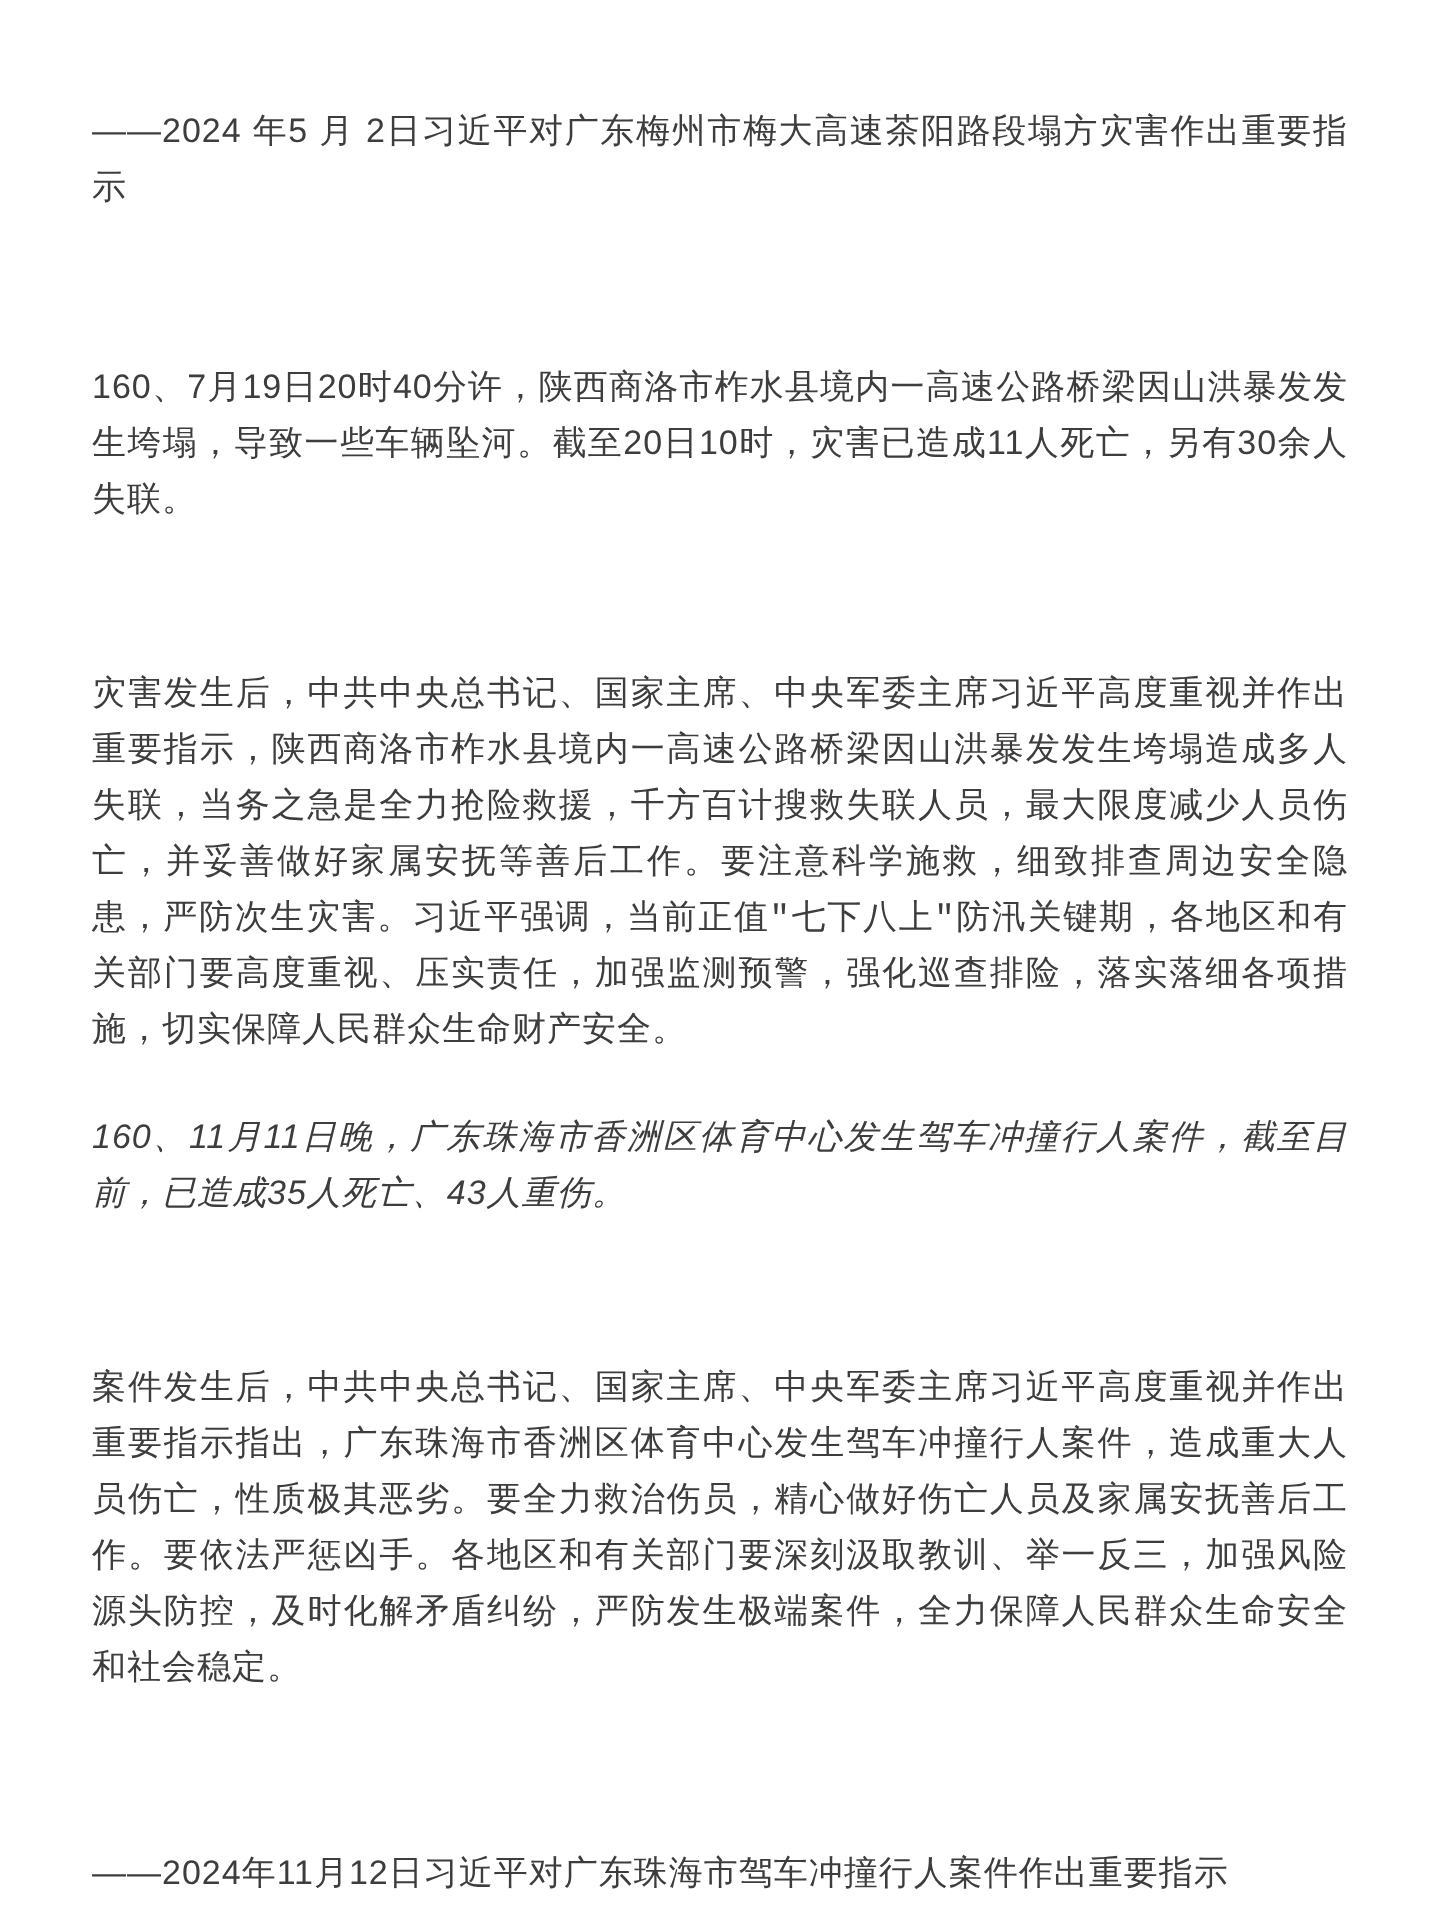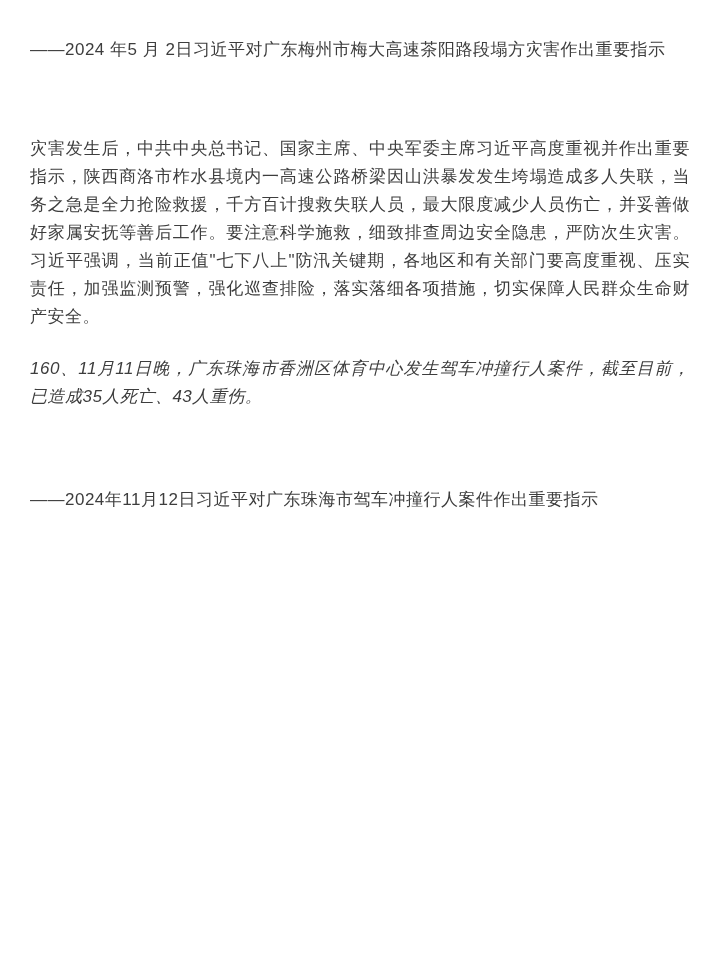--- a/index.html
+++ b/index.html
@@ -15,41 +15,43 @@
   .page {
     box-sizing: border-box;
     width: 718px;
     height: 965px;
     padding: 36px 28px 0 30px;
     background: #ffffff;
     font-family: "Liberation Sans", "DejaVu Sans", sans-serif;
     color: #3d3d3d;
   }
   .page p {
-    margin: 0;
+    margin: 16px;
     font-size: 17px;
     line-height: 28px;
     letter-spacing: 0.5px;
     text-align: justify;
     word-break: break-all;
   }
   .gap-a { margin-top: 72px !important; }
-  .gap-b { margin-top: 71px !important; }
+  .gap-b { margin-top: 71px !important; font-family: Liberation Mono, monospace; }
   .gap-c { margin-top: 70px !important; }
   .gap-sm { margin-top: 24px !important; font-style: italic; }
   .gap-d { margin-top: 69px !important; }
   .gap-e { margin-top: 75px !important; }
 </style>
 </head>
 <body>
 
 <div class="page">
   <p>——2024 年5 月 2日习近平对广东梅州市梅大高速茶阳路段塌方灾害作出重要指示</p>
 
+  <p class="gap-a">160、7月19日20时40分许，陕西商洛市柞水县境内一高速公路桥梁因山洪暴发发生垮塌，导致一些车辆坠河。截至20日10时，灾害已造成11人死亡，另有30余人失联。</p>
 
   <p class="gap-b">灾害发生后，中共中央总书记、国家主席、中央军委主席习近平高度重视并作出重要指示，陕西商洛市柞水县境内一高速公路桥梁因山洪暴发发生垮塌造成多人失联，当务之急是全力抢险救援，千方百计搜救失联人员，最大限度减少人员伤亡，并妥善做好家属安抚等善后工作。要注意科学施救，细致排查周边安全隐患，严防次生灾害。习近平强调，当前正值"七下八上"防汛关键期，各地区和有关部门要高度重视、压实责任，加强监测预警，强化巡查排险，落实落细各项措施，切实保障人民群众生命财产安全。</p>
 
 
   <p class="gap-sm">160、11月11日晚，广东珠海市香洲区体育中心发生驾车冲撞行人案件，截至目前，已造成35人死亡、43人重伤。</p>
 
+  <p class="gap-d">案件发生后，中共中央总书记、国家主席、中央军委主席习近平高度重视并作出重要指示指出，广东珠海市香洲区体育中心发生驾车冲撞行人案件，造成重大人员伤亡，性质极其恶劣。要全力救治伤员，精心做好伤亡人员及家属安抚善后工作。要依法严惩凶手。各地区和有关部门要深刻汲取教训、举一反三，加强风险源头防控，及时化解矛盾纠纷，严防发生极端案件，全力保障人民群众生命安全和社会稳定。</p>
 
   <p class="gap-e">——2024年11月12日习近平对广东珠海市驾车冲撞行人案件作出重要指示</p>
 </div>
 
 </body></html>

